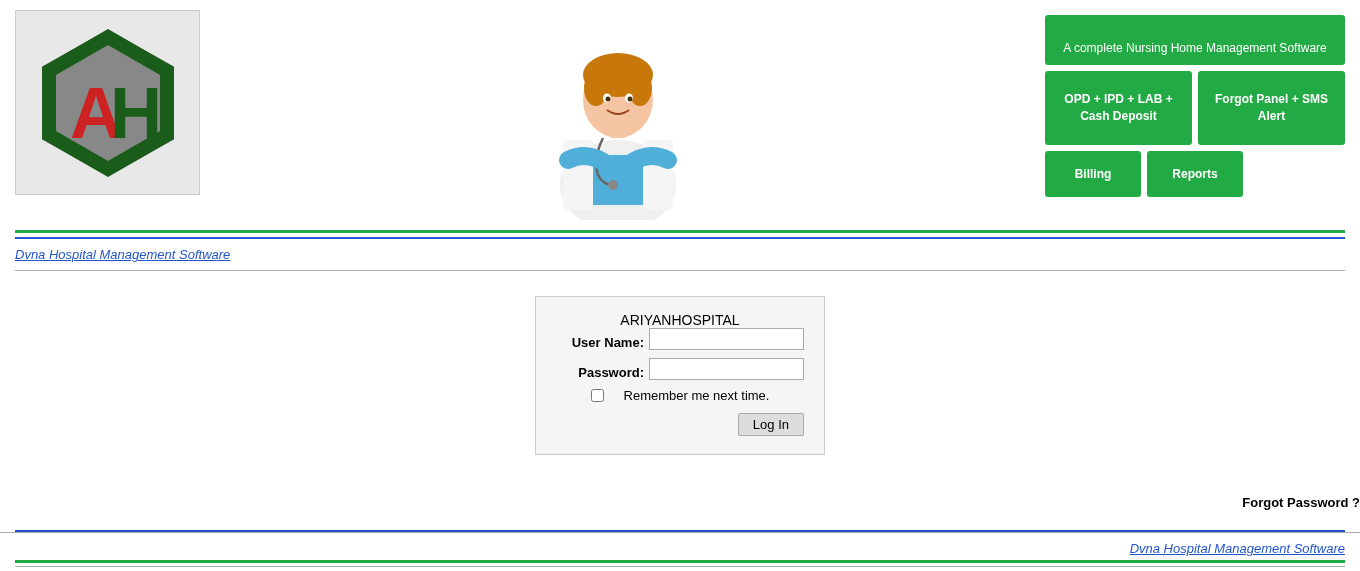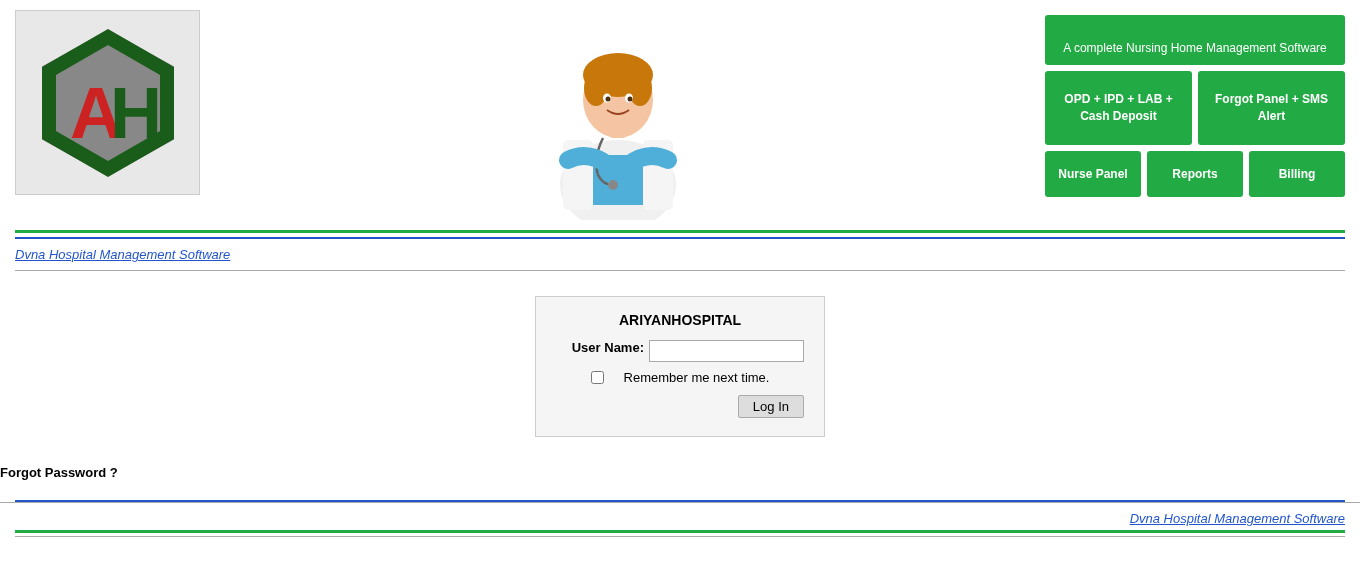--- a/index.html
+++ b/index.html
@@ -137,28 +137,27 @@
       padding: 10px 0 20px;
     }
     .login-box {
       border: 1px solid #ccc;
       background: #f5f5f5;
       padding: 15px 20px 18px;
       width: 290px;
     }
     .login-title {
       text-align: center;
-      font-weight: bold;
+      font-weight: normal;
       font-size: 14px;
-      margin-bottom: 12px;
       color: #000;
     }
     .form-row {
       display: flex;
-      align-items: flex-start;
+      align-items: flex-end;
       margin-bottom: 8px;
       justify-content: flex-end;
     }
     .form-label {
       font-weight: bold;
       font-size: 13px;
       margin-right: 5px;
       text-align: right;
       white-space: nowrap;
     }
@@ -190,22 +189,22 @@
     }
     .login-btn {
       background: #ddd;
       border: 1px solid #aaa;
       padding: 3px 14px;
       font-size: 13px;
       cursor: pointer;
       border-radius: 2px;
     }
     .forgot-link-row {
-      text-align: left;
-      margin-top: 8px;
+      text-align: right;
+      margin-top: 20px;
     }
     .forgot-link {
       font-weight: bold;
       font-size: 13px;
       color: #000;
       text-decoration: none;
       cursor: pointer;
     }
 
     
@@ -280,23 +279,22 @@
 
     <div class="right-panel">
       <div class="brand-box">
         <div class="brand-subtitle">A complete Nursing Home Management Software</div>
       </div>
       <div class="feature-grid">
         <div class="feature-btn">OPD + IPD +  LAB + Cash Deposit</div>
         <div class="feature-btn">Forgot Panel + SMS Alert</div>
       </div>
       <div class="feature-row">
-        <div class="feature-btn-sm">Nurse Panel</div>
+        <div class="feature-btn-sm">Billing</div>
         <div class="feature-btn-sm">Reports</div>
-        <div class="feature-btn-sm">Billing</div>
       </div>
     </div>
   </div>
 
   <div class="divider-green"></div>
   <div class="divider-blue"></div>
 
   <div class="subtitle-bar">
     <a class="subtitle-link">Dvna Hospital Management Software</a>
   </div>
@@ -304,20 +302,24 @@
 
   <div class="login-area">
     <div class="login-box">
       <div class="login-title">ARIYANHOSPITAL</div>
 
       <div class="form-row">
         <span class="form-label">User Name:</span>
         <input class="form-input" type="text" value="" style="">
       </div>
 
+      <div class="form-row">
+        <span class="form-label">Password:</span>
+        <input class="form-input" type="password" value="" style="">
+      </div>
 
       <div class="remember-row">
         <input type="checkbox" class="remember-cb" style="">
         <span class="remember-label">Remember me next time.</span>
       </div>
 
       <div class="login-btn-row">
         <button class="login-btn">Log In</button>
       </div>
     </div>

